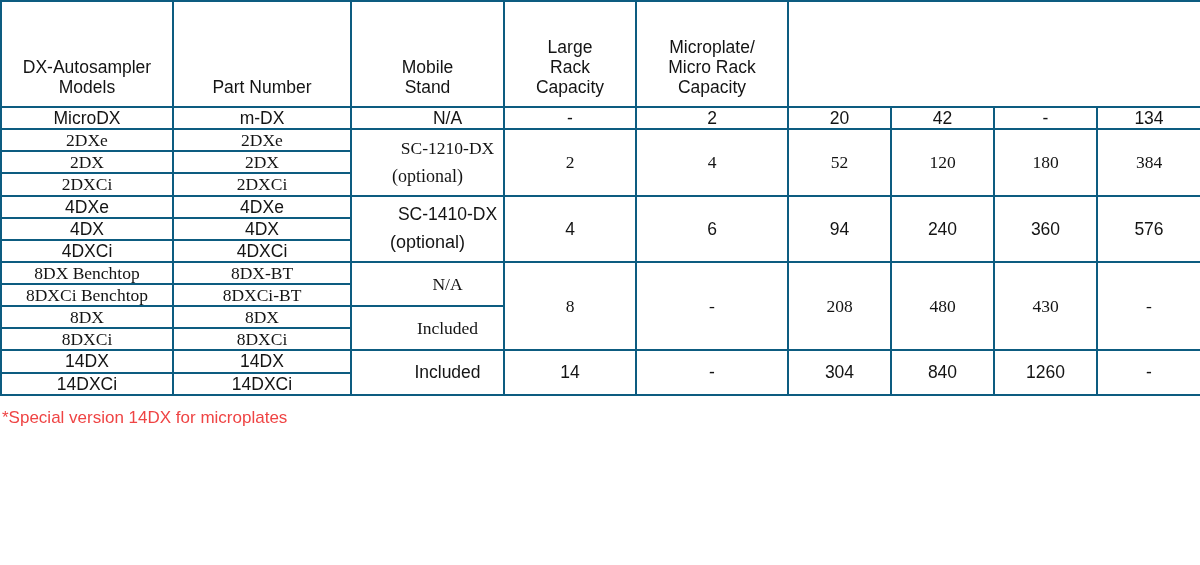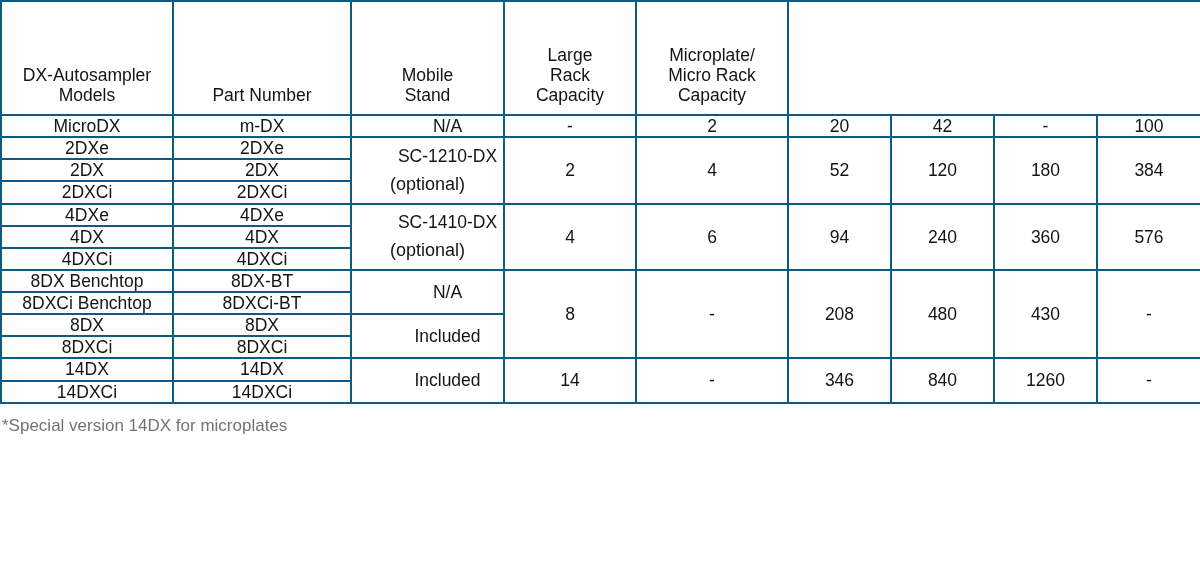--- a/index.html
+++ b/index.html
@@ -44,21 +44,21 @@
   
   thead th {
     background: #0a567a;
     color: #ffffff;
     font-weight: bold;
     border: 2px solid #0a567a;
     font-size: 16.5px;
   }
   thead th.hcell {
     height: 95px;
-    padding: 8px 4px;
+    padding: 0 4px;
     vertical-align: bottom;
     padding-bottom: 9px;
   }
   thead th.hcell .lines {
     display: block;
   }
 
   .group-head {
     position: relative;
     height: 95px;
@@ -97,34 +97,34 @@
   }
   .group-subs .sub {
     flex: 1 1 0;
     text-align: center;
     font-size: 16.5px;
     font-weight: bold;
     color: #ffffff;
   }
 
   
-  td.blue, th.blue { background: #aed6ee; }
+  td.blue, th.blue { background: #aed6ee; font-family: Liberation Serif, serif; }
   td.white { background: #ffffff; }
 
   tbody tr { height: 17px; }
 
   td .stand-main { display: block; font-size: 17.5px; padding-left: 40px; }
   td .stand-note { display: block; font-size: 18px; margin-top: 8px; }
 
   
   .footnote {
     margin-top: 12px;
     margin-left: 2px;
     font-size: 17px;
-    color: #737373;
+    color: #ef4444;
   }
 </style>
 </head>
 <body>
 
 <div class="sheet">
 
   <table class="spec">
     <colgroup>
       <col style="width:172px">
@@ -182,21 +182,21 @@
         <td class="white">MicroDX</td>
         <td class="white">m-DX</td>
         <td class="white">
           <span class="stand-main">N/A</span>
         </td>
         <td class="white">-</td>
         <td class="white">2</td>
         <td class="white">20</td>
         <td class="white">42</td>
         <td class="white">-</td>
-        <td class="white">100</td>
+        <td class="white">134</td>
       </tr>
 
       <tr>
         <td class="blue">2DXe</td>
         <td class="blue">2DXe</td>
         <td class="blue" rowspan="3">
           <span class="stand-main">SC-1210-DX</span>
           <span class="stand-note">(optional)</span>
         </td>
         <td class="blue" rowspan="3">2</td>
@@ -268,21 +268,21 @@
       </tr>
 
       <tr>
         <td class="white">14DX</td>
         <td class="white">14DX</td>
         <td class="white" rowspan="2">
           <span class="stand-main">Included</span>
         </td>
         <td class="white" rowspan="2">14</td>
         <td class="white" rowspan="2">-</td>
-        <td class="white" rowspan="2">346</td>
+        <td class="white" rowspan="2">304</td>
         <td class="white" rowspan="2">840</td>
         <td class="white" rowspan="2">1260</td>
         <td class="white" rowspan="2">-</td>
       </tr>
       <tr>
         <td class="white">14DXCi</td>
         <td class="white">14DXCi</td>
       </tr>
 
     </tbody>

